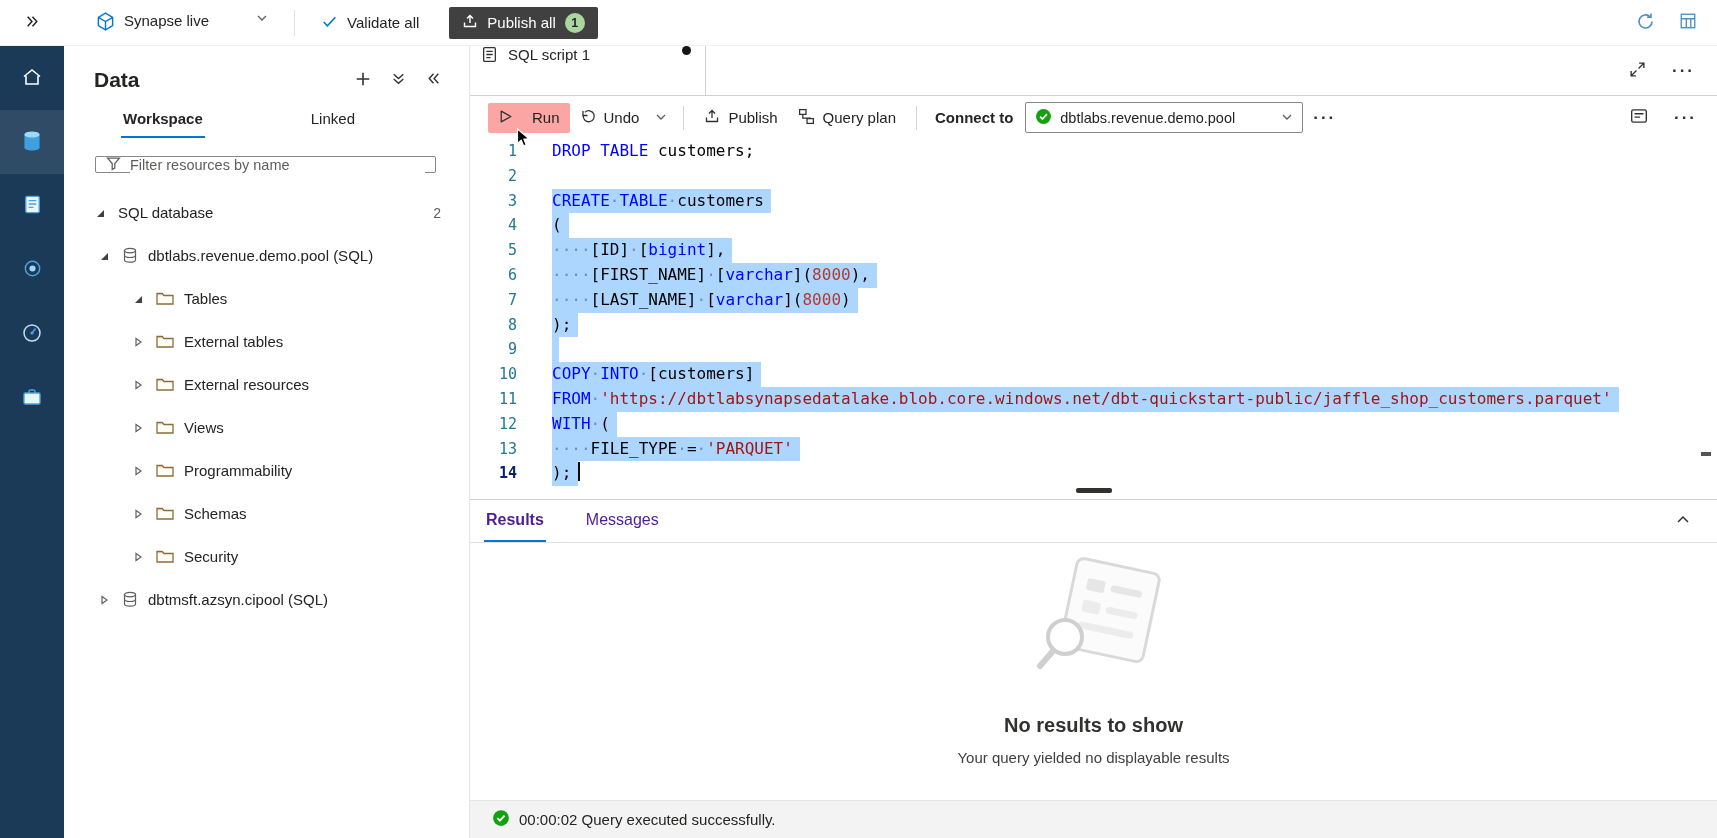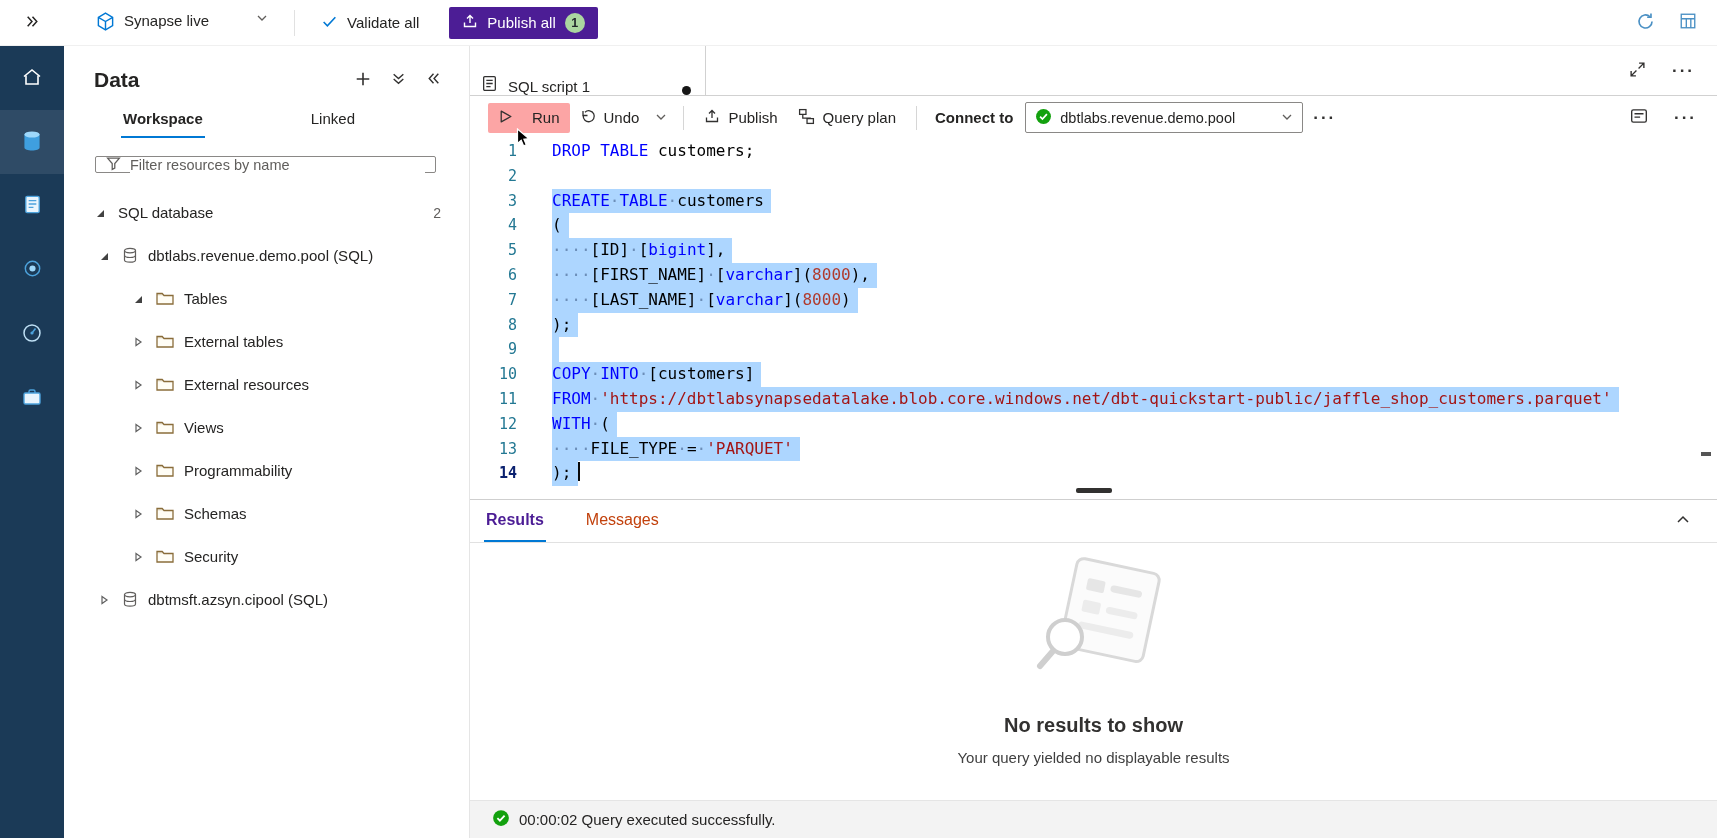--- a/index.html
+++ b/index.html
@@ -12,21 +12,21 @@
 
   
   .topbar { height:46px; flex:none; display:flex; align-items:center; background:#fff; border-bottom:1px solid #f0f0f0; }
   .iconbtn { background:none; border:none; font:inherit; color:#252423; display:flex; align-items:center; justify-content:center; cursor:default; }
   .tb-collapse { width:64px; height:46px; }
   .tb-mode { display:flex; align-items:flex-start; gap:9px; margin-left:32px; }
   .tb-mode .chev { margin-left:38px; color:#605e5c; display:flex; }
   .tb-divider { width:1px; height:26px; background:#e1e1e1; margin:0 26px; }
   .tb-validate { display:flex; align-items:center; gap:9px; }
   .publish-btn { margin-left:30px; height:32px; padding:0 13px; border:none; border-radius:2px;
-    background:#4c1d95; color:#fff; font:inherit; display:flex; align-items:center; gap:9px; }
+    background:#404040; color:#fff; font:inherit; display:flex; align-items:center; gap:9px; }
   .badge { width:20px; height:20px; border-radius:50%; background:#abd6a0; color:#1f2328;
     font-size:12.5px; font-weight:700; display:flex; align-items:center; justify-content:center; }
   .tb-right { margin-left:auto; display:flex; align-items:center; gap:24px; padding-right:20px; }
 
   
   .content { flex:1; display:flex; min-height:0; }
 
   
   .rail { width:64px; flex:none; background:#1b3a57; display:flex; flex-direction:column; align-items:stretch; }
   .rail-item { height:64px; display:flex; align-items:center; justify-content:center; background:none; border:none; }
@@ -51,21 +51,21 @@
   .tree-row.lvl3 { padding-left:66px; }
   .t-arrow { width:16px; display:flex; justify-content:center; flex:none; }
   .t-ic { margin-left:10px; display:flex; flex:none; }
   .t-label { margin-left:10px; white-space:nowrap; }
   .t-count { margin-left:auto; margin-right:28px; color:#605e5c; font-size:14px; }
 
   
   .main { flex:1; min-width:0; display:flex; flex-direction:column; position:relative; background:#fff; }
 
   .tabstrip { height:50px; flex:none; display:flex; align-items:stretch; border-bottom:1px solid #d1d1d1; background:#fff; }
-  .doc-tab { width:236px; display:flex; align-items:flex-end; gap:10px; padding:0 14px 0 11px; border-right:1px solid #d1d1d1; font-size:15px; background:#fff; }
+  .doc-tab { width:236px; display:flex; align-items:flex-start; gap:10px; padding:0 14px 0 11px; border-right:1px solid #d1d1d1; font-size:15px; background:#fff; }
   .dirty-dot { margin-left:auto; width:9px; height:9px; border-radius:50%; background:#161616; }
   .ts-right { margin-left:auto; display:flex; align-items:center; gap:26px; padding-right:22px; }
   .dots { font-size:17px; letter-spacing:2px; color:#323130; font-weight:700; line-height:1; }
 
   .toolbar { height:43px; flex:none; display:flex; align-items:center; padding-left:18px; font-size:15px; }
   .tl-item { display:flex; align-items:center; gap:8px; padding:6px 10px; border-radius:2px; background:none; border:none; font:inherit; color:#252423; }
   .tl-item.hover { background:#fca5a5;gap:19px; }
   .tl-chev { padding:6px 6px; }
   .tl-divider { width:1px; height:24px; background:#d6d6d6; margin:0 10px; }
   .connect-label { font-weight:600; margin:0 12px 0 8px; }
@@ -87,21 +87,21 @@
   .tk-pl { color:#000; }
   .tk-ws { color:#6c8eb8; }
   .caret { display:inline-block; width:2px; height:19px; background:#0a0a0a; vertical-align:-3px; }
   .ruler-mark { position:absolute; right:6px; top:313px; width:10px; height:4px; background:#555; }
 
   
   .res-header { height:44px; flex:none; position:relative; display:flex; align-items:center;
     border-top:1px solid #cfcfcf; border-bottom:1px solid #e1e1e1; padding-left:14px; background:#fff; }
   .splitter-handle { position:absolute; top:-12px; left:50%; transform:translateX(-50%);
     width:36px; height:5px; background:#323130; border-radius:2px; }
-  .res-tab { background:none; border:none; font:inherit; font-size:16px; color:#c2410c; height:100%;
+  .res-tab { background:none; border:none; font:inherit; font-size:16px; color:#4c1d95; height:100%;
     display:flex; align-items:center; padding:0 2px; margin-right:38px; border-bottom:2px solid transparent; }
   .res-tab.active { font-weight:600; color:#4c1d95; border-bottom-color:#0078d4; }
   .res-collapse { margin-left:auto; margin-right:26px; }
   .res-body { height:257px; flex:none; display:flex; flex-direction:column; align-items:center; background:#fff; }
   .empty-title { margin-top:20px; font-size:20px; font-weight:700; color:#323130; }
   .empty-sub { margin-top:12px; font-size:15px; color:#404040; }
 
   .statusbar { height:38px; flex:none; background:#f3f3f3; border-top:1px solid #e5e5e5;
     display:flex; align-items:center; gap:9px; padding-left:22px; font-size:15px; color:#252423; }
 

